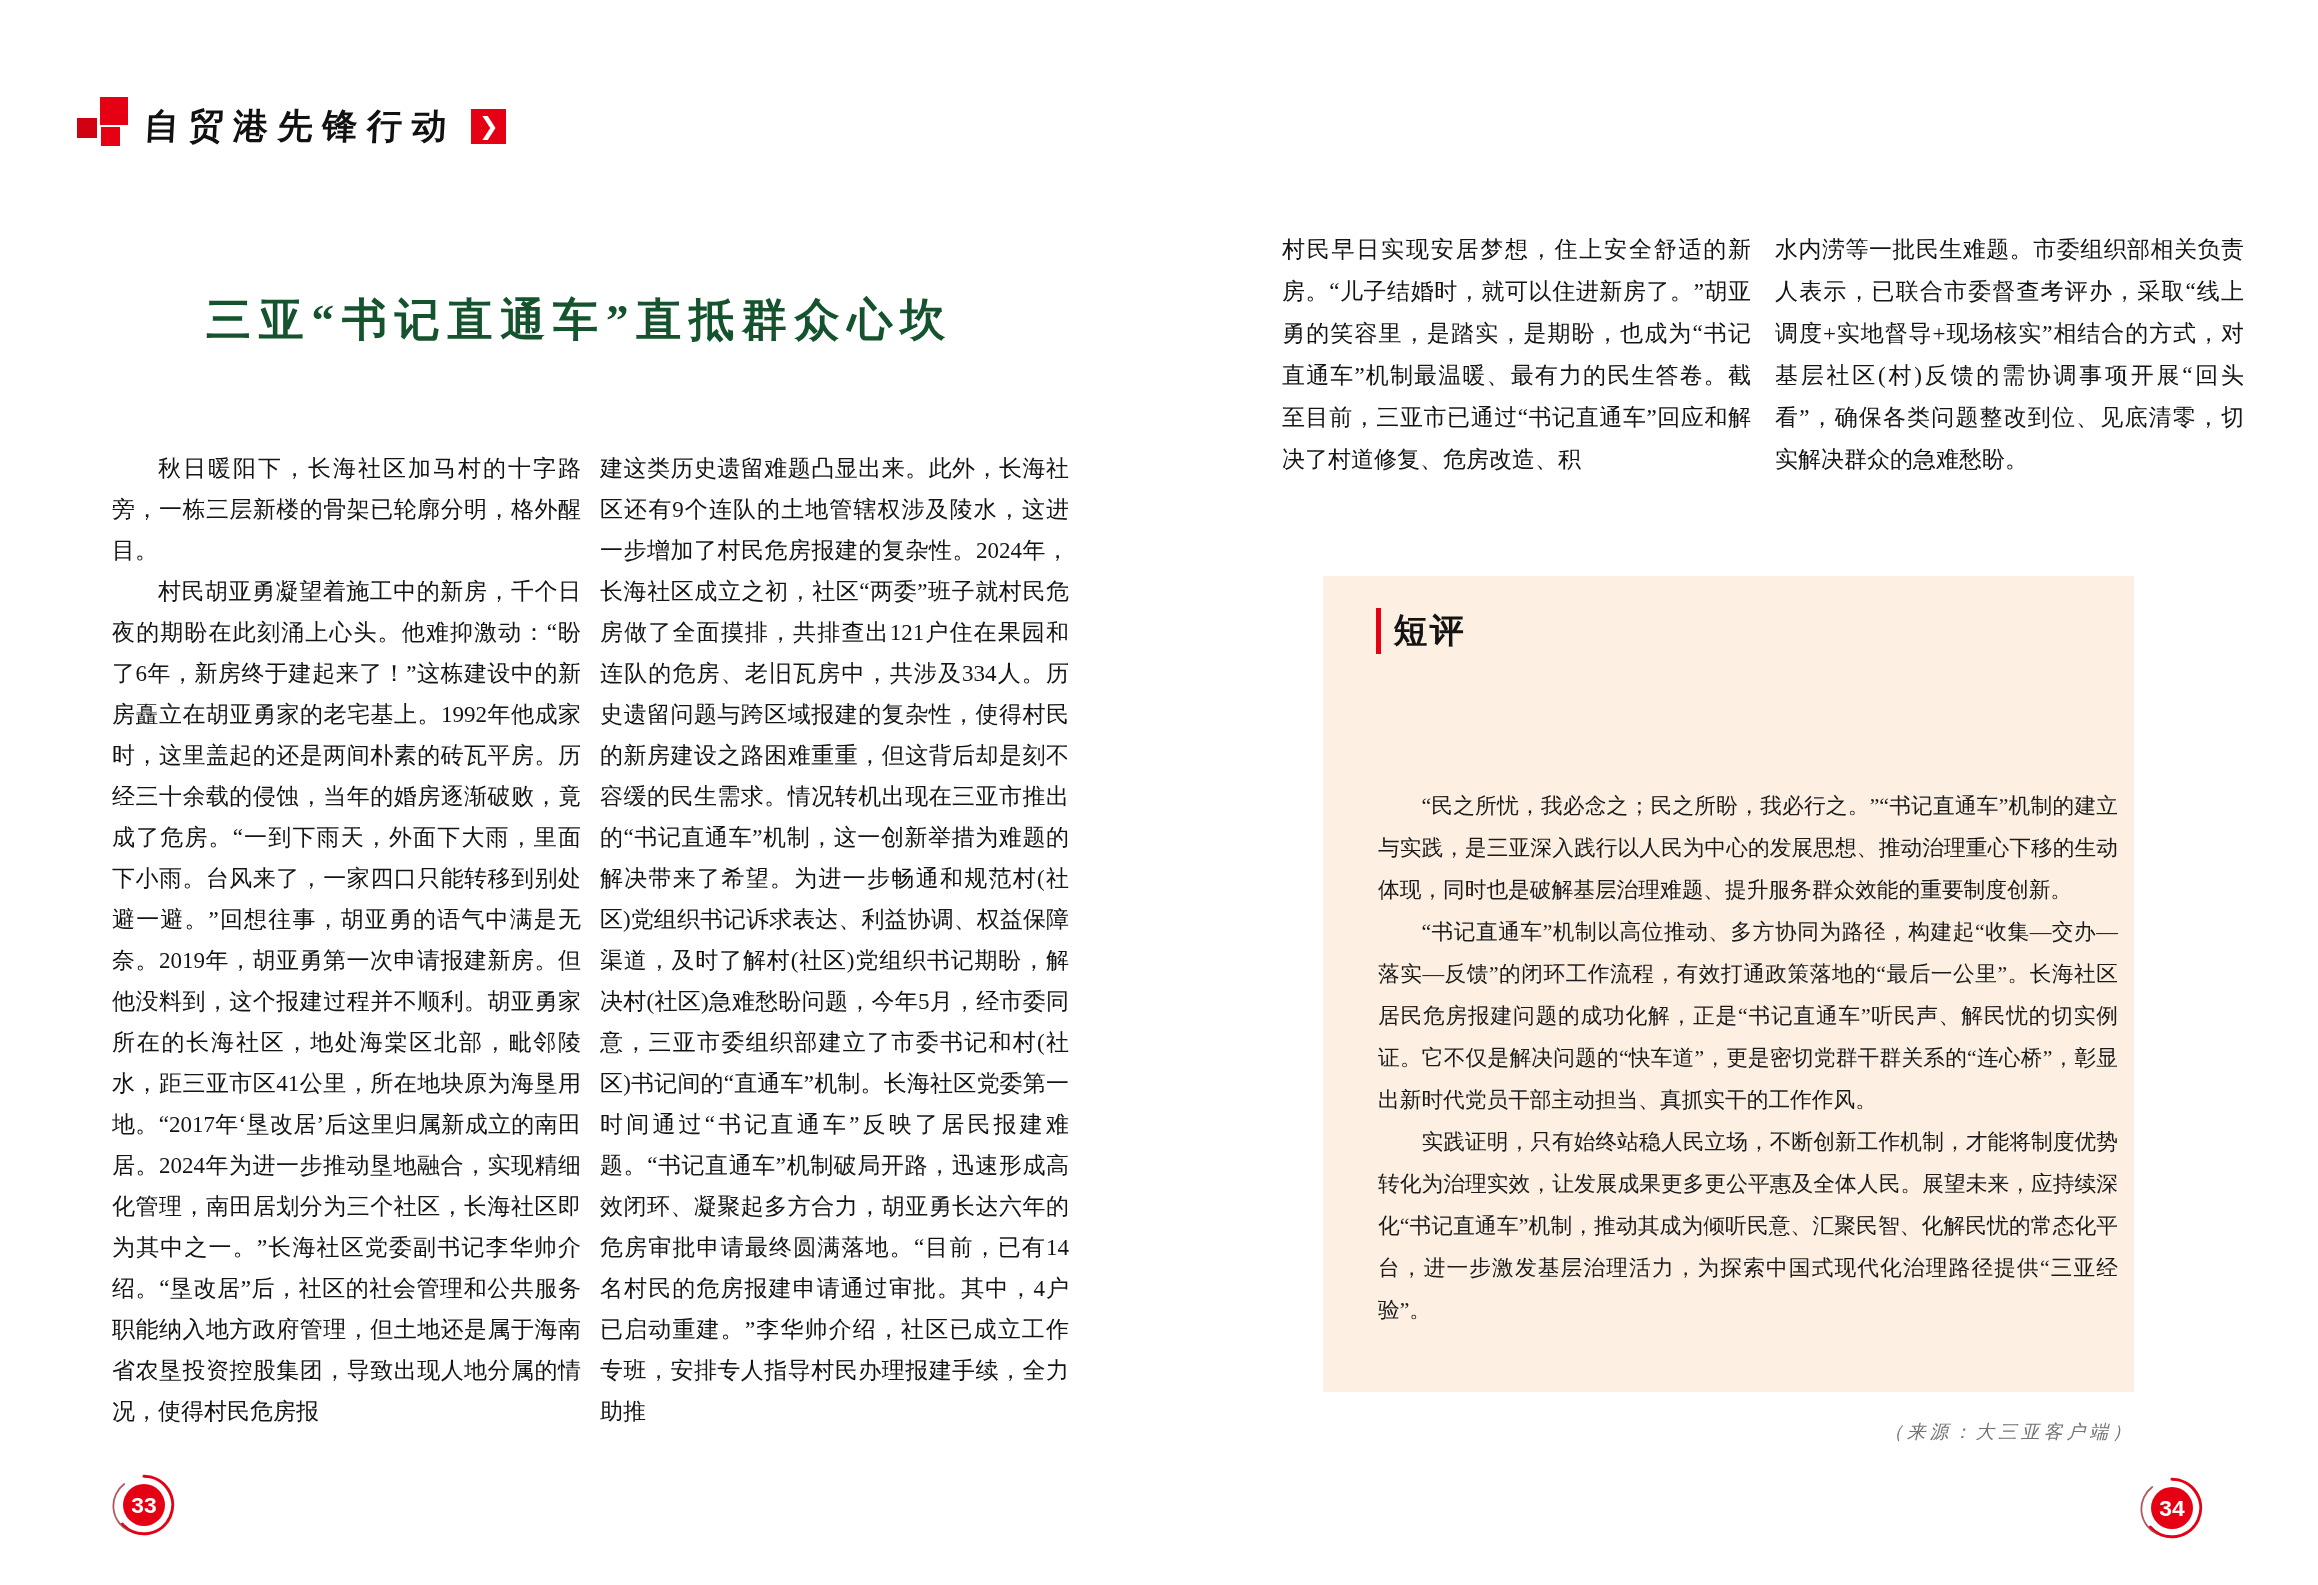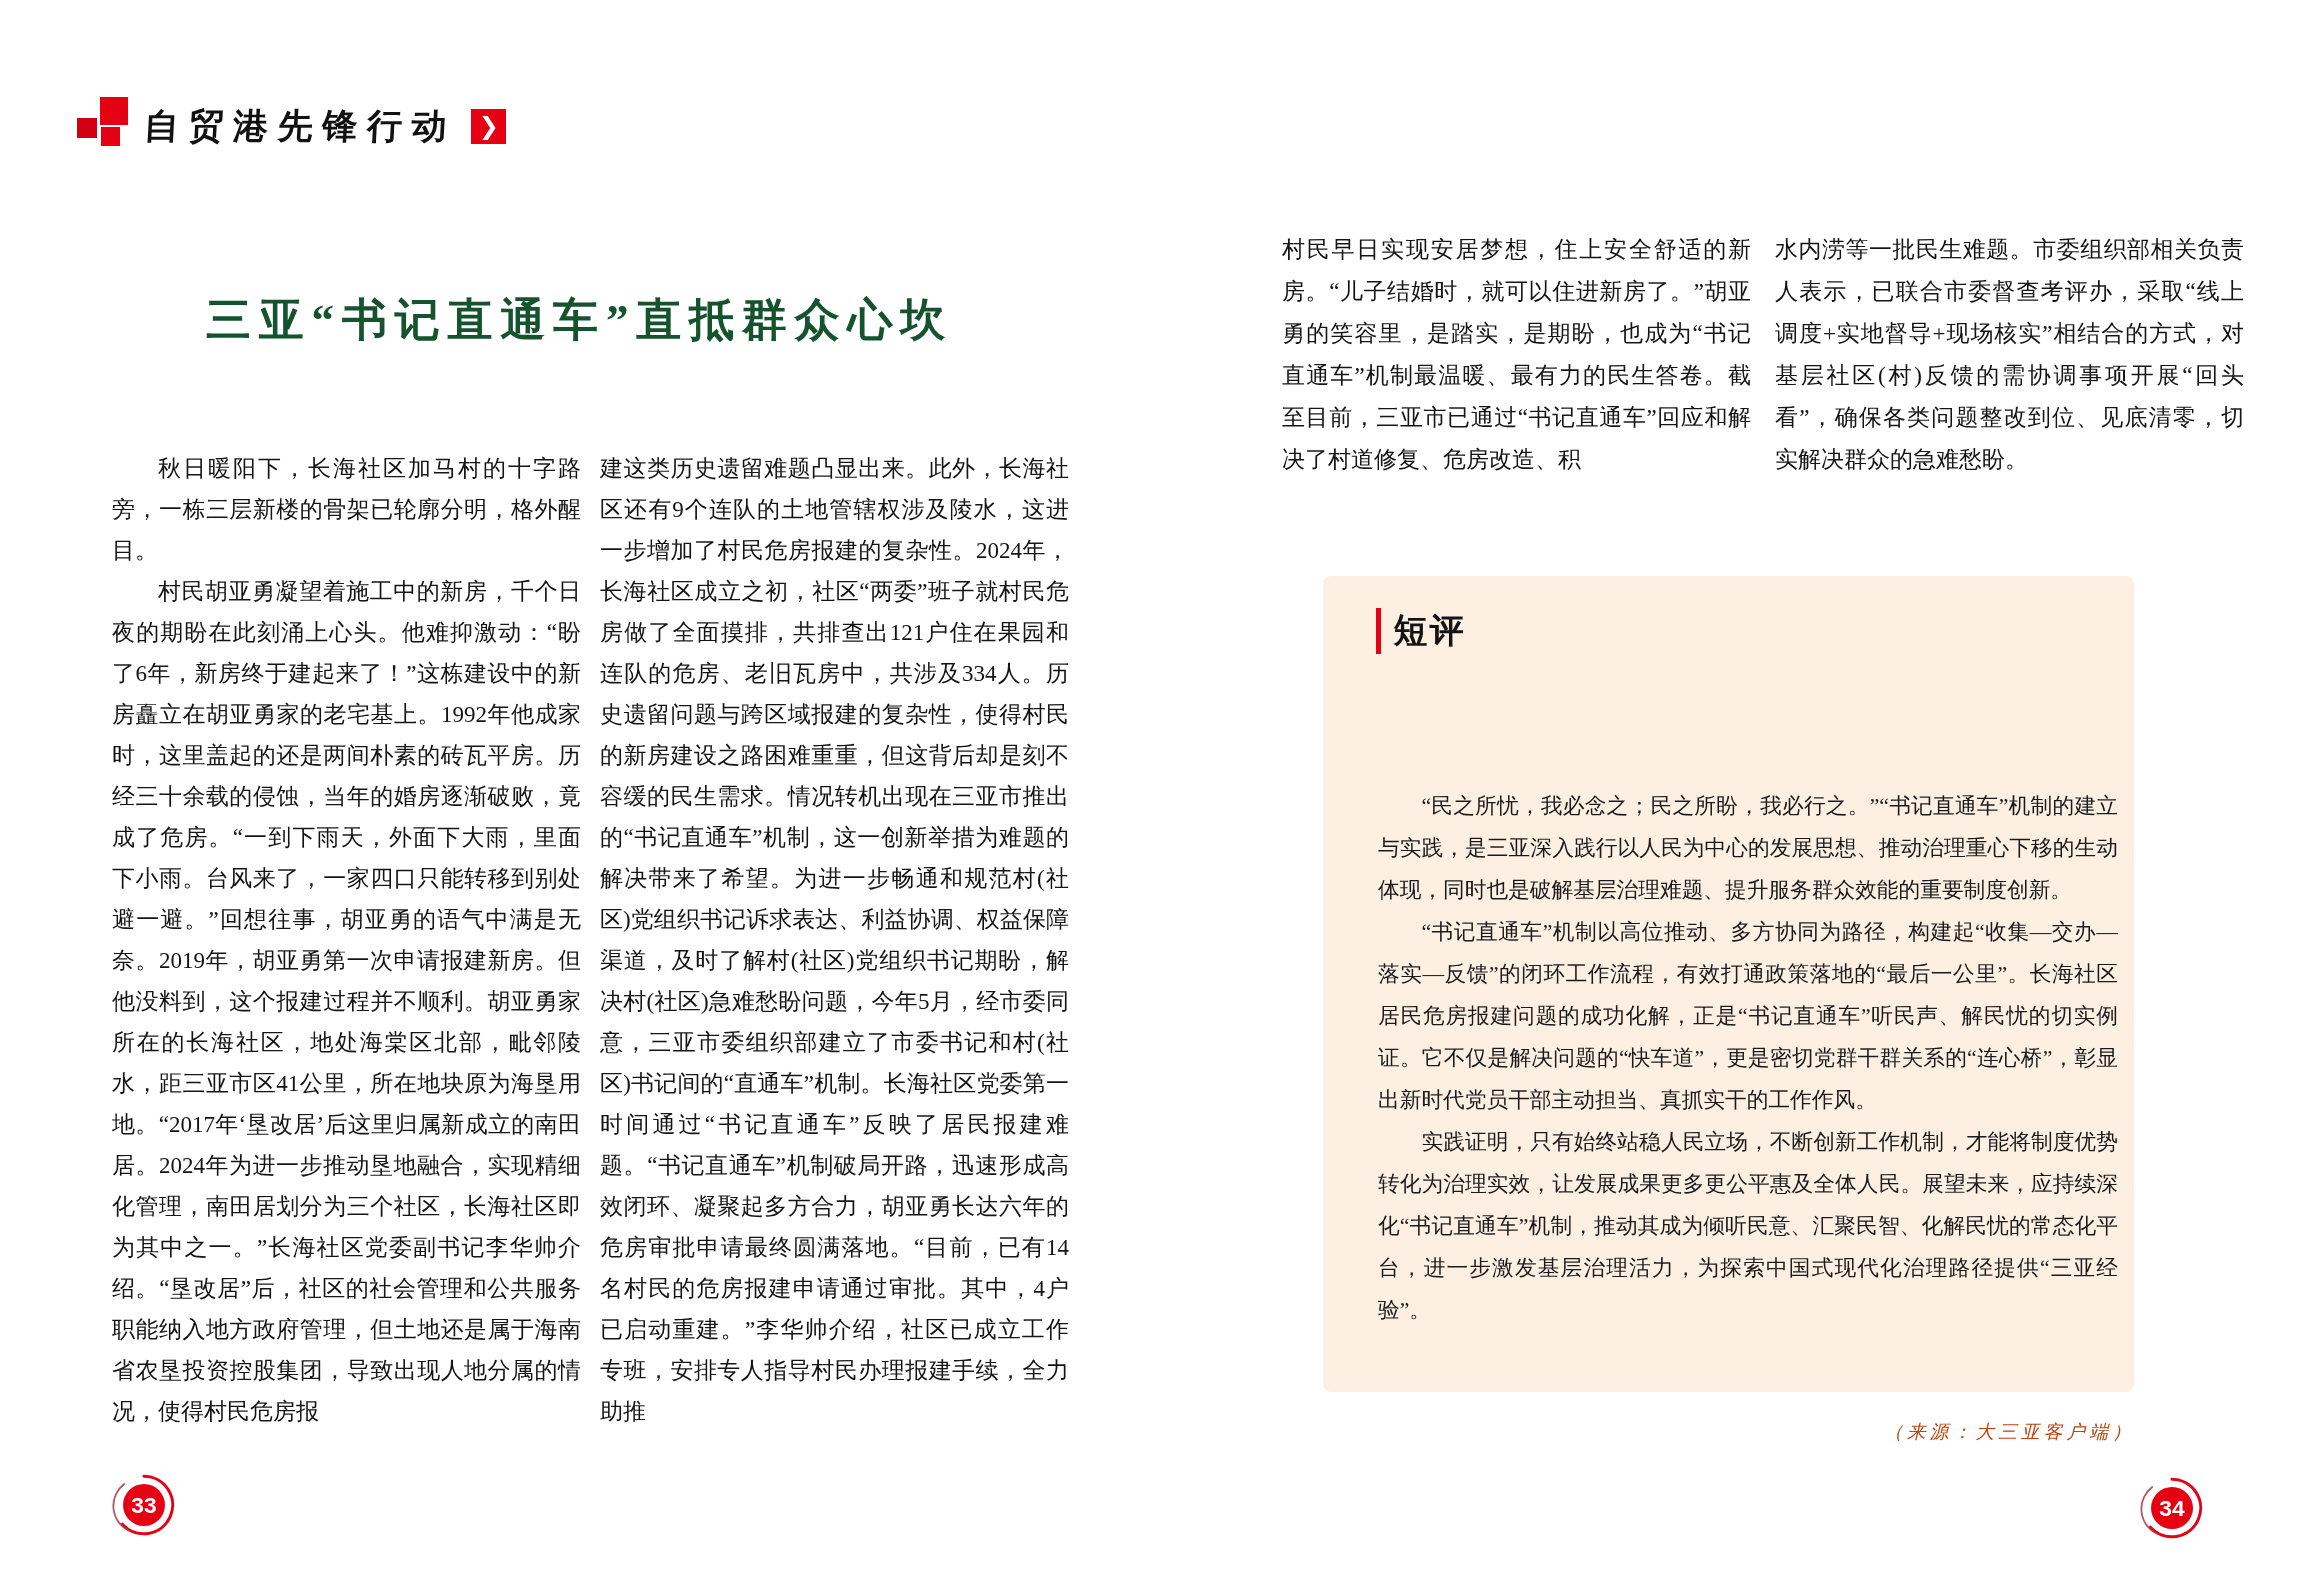--- a/index.html
+++ b/index.html
@@ -46,21 +46,20 @@
     text-align:justify;font-size:23px;line-height:41px;color:#141414;
   }
   .right-cols .col{line-height:42px;}
   .col p{margin:0;padding:0;}
   .col p.indent{text-indent:2em;}
 
   
   .comment-box{
     left:1323px;top:576px;width:811px;height:816px;
     background:#fdf0e3;
-    border-radius:8px;
   }
   .comment-label-row{position:absolute;left:53px;top:32px;display:flex;align-items:center;gap:12px;}
   .red-bar{width:5.4px;height:46px;background:#e60013;}
   .comment-label{
     font-family:"Liberation Sans","DejaVu Sans",sans-serif;
     font-weight:900;font-size:34px;color:#141414;letter-spacing:2.4px;
   }
   .comment-title{
     position:absolute;left:0;right:0;top:120px;text-align:center;
     font-family:"Liberation Sans","DejaVu Sans",sans-serif;
@@ -69,21 +68,21 @@
   }
   .comment-body{position:absolute;left:55px;right:16px;top:209px;}
   .comment-body p{
     margin:0;padding:0;text-indent:2em;text-align:justify;
     font-size:21.7px;line-height:42px;color:#1a1a1a;
   }
 
   
   .source-note{
     left:1323px;top:1419px;width:812px;text-align:right;
-    font-size:18.6px;font-style:italic;letter-spacing:4.2px;color:#c2410c;
+    font-size:18.6px;font-style:italic;letter-spacing:4.2px;color:#737373;
   }
 
   
   .badge{width:72px;height:72px;}
   .badge-33{left:108px;top:1469px;}
   .badge-34{left:2136px;top:1472px;}
   .badge text{
     font-family:"Liberation Sans","DejaVu Sans",sans-serif;
     font-weight:bold;
   }

